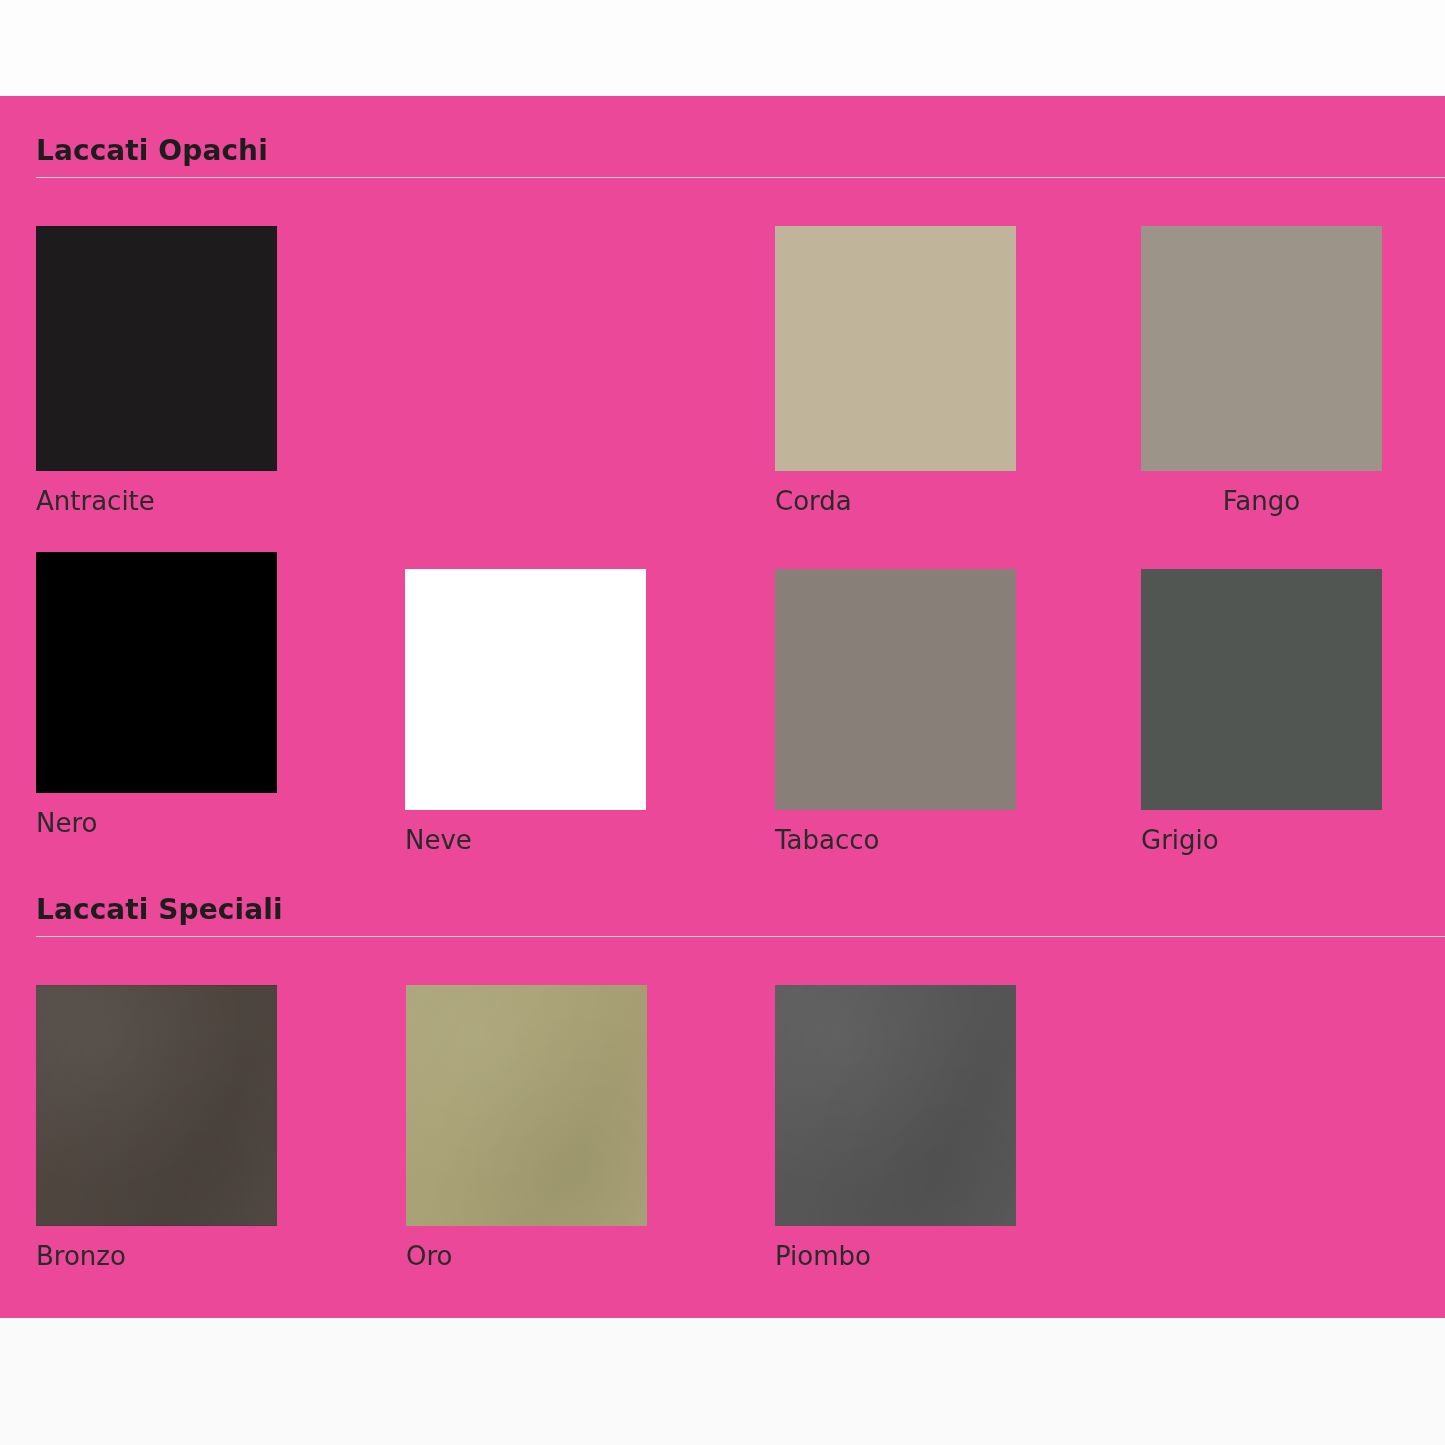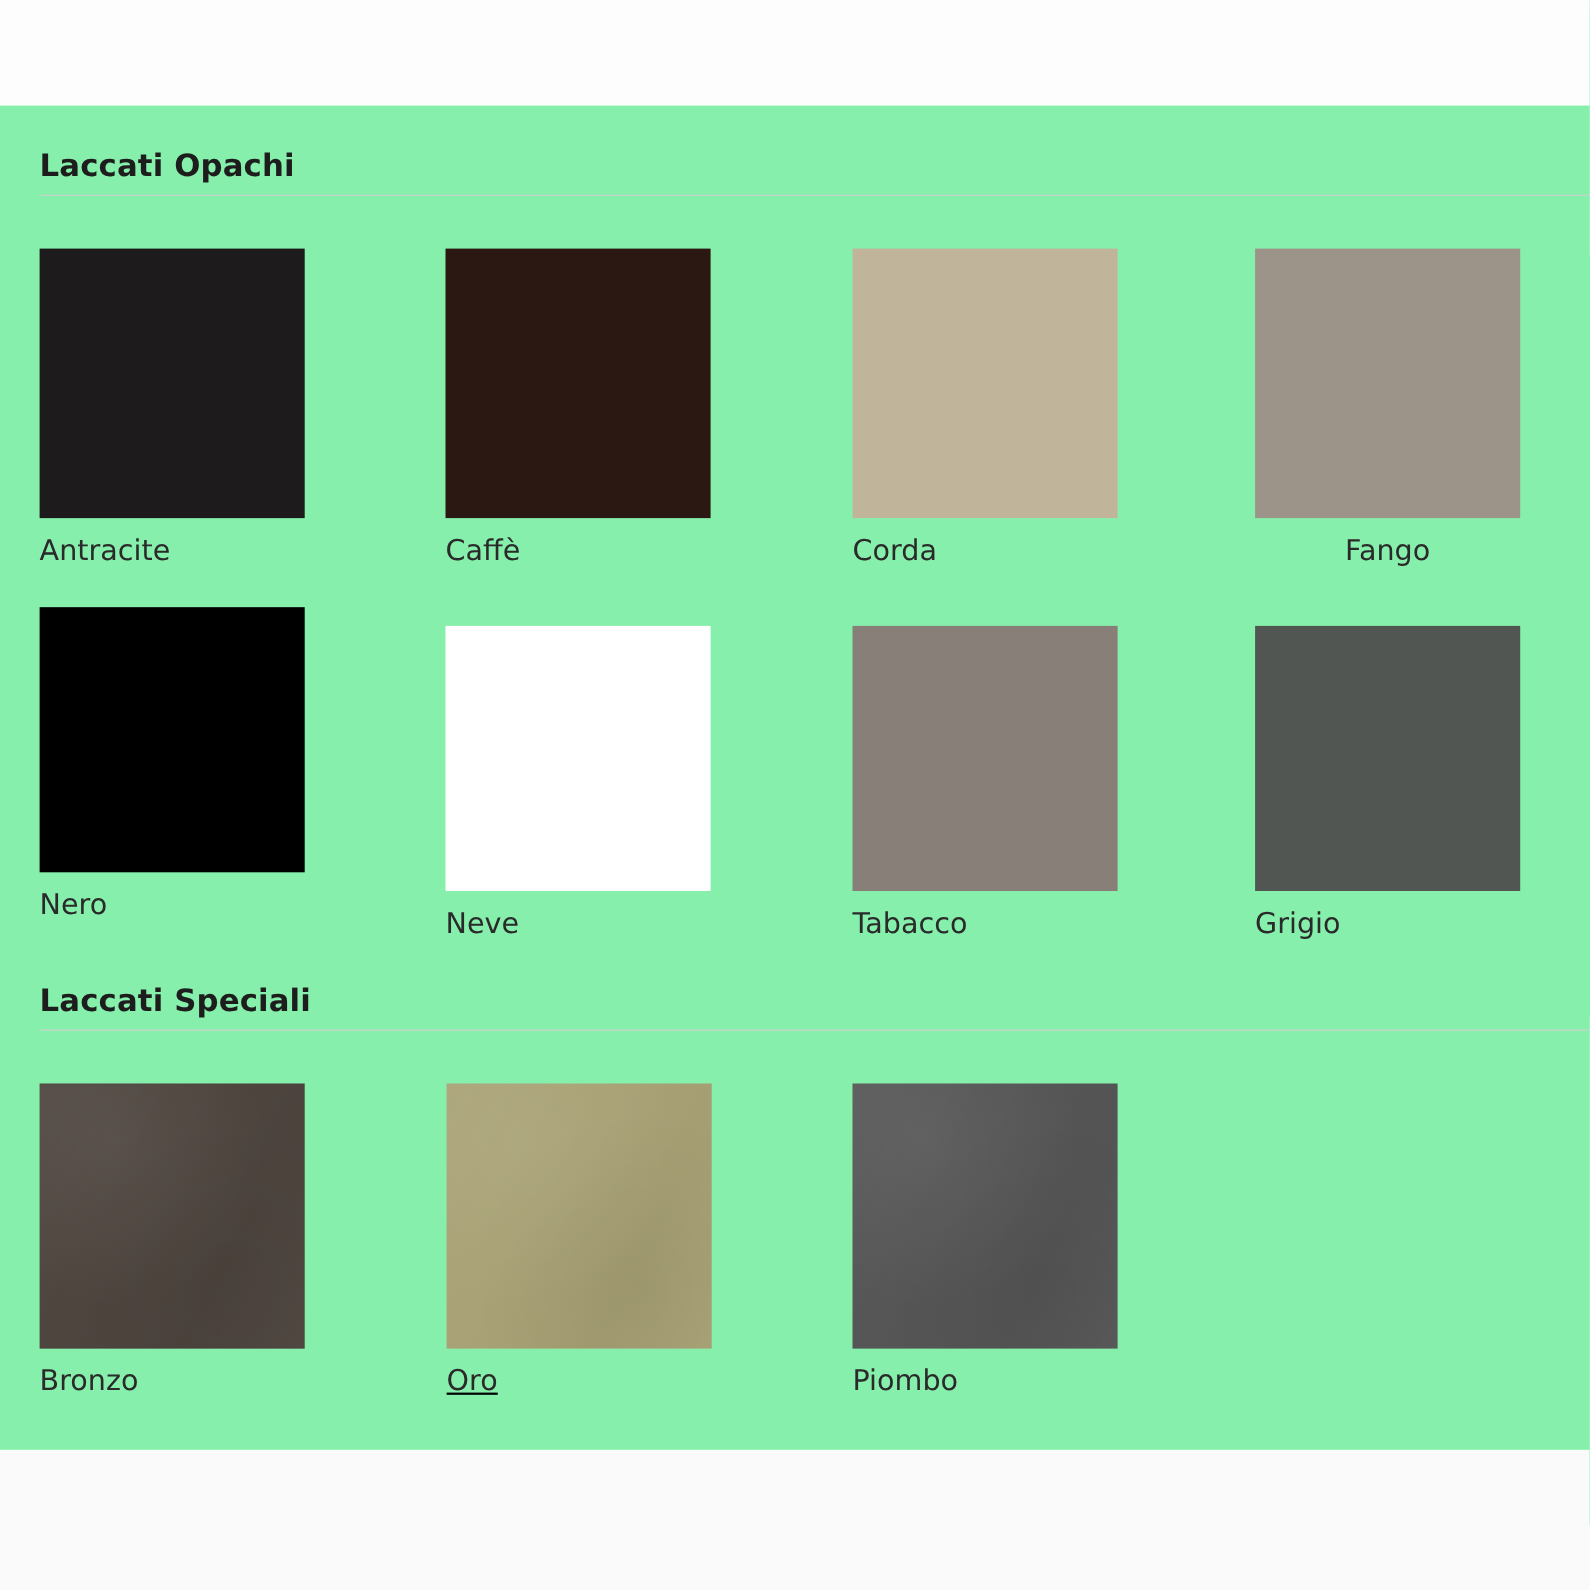--- a/index.html
+++ b/index.html
@@ -10,21 +10,21 @@
     width: 1445px;
     height: 1445px;
     background: #f5f5f5;
     font-family: "DejaVu Sans", "Liberation Sans", sans-serif;
     overflow: hidden;
   }
   #page {
     position: relative;
     width: 1445px;
     height: 1445px;
-    background: #86efac;
+    background: #ec4899;
     border-radius: 14px;
   }
   .top-band {
     position: absolute;
     left: 0; top: 0;
     width: 1445px; height: 96px;
     background: #fdfdfd;
   }
   .bottom-band {
     position: absolute;
@@ -102,24 +102,20 @@
       <div class="section-title">Laccati Speciali</div>
     </div>
     <div class="section-rule"></div>
   </div>
 
   <div id="swatch-layer" style="position:absolute; left:0; top:0; width:1445px; height:1445px;">
       <div class="swatch-cell" style="left: 36px; top: 226px; width: 241px;">
         <div class="swatch-chip hairline-top" title="Antracite" style="width: 241px; height: 245px; background: rgb(29, 27, 28);"></div>
         <div class="swatch-label">Antracite</div>
       </div>
-      <div class="swatch-cell" style="left: 405px; top: 226px; width: 241px;">
-        <div class="swatch-chip" title="Caffè" style="width: 241px; height: 245px; background: rgb(43, 24, 18);"></div>
-        <div class="swatch-label">Caffè</div>
-      </div>
       <div class="swatch-cell" style="left: 775px; top: 226px; width: 241px;">
         <div class="swatch-chip" title="Corda" style="width: 241px; height: 245px; background: rgb(192, 181, 154);"></div>
         <div class="swatch-label">Corda</div>
       </div>
       <div class="swatch-cell" style="left: 1141px; top: 226px; width: 241px; text-align: center;">
         <div class="swatch-chip" title="Fango" style="width: 241px; height: 245px; background: rgb(156, 148, 136);"></div>
         <div class="swatch-label">Fango</div>
       </div>
       <div class="swatch-cell" style="left: 36px; top: 552px; width: 232px;">
         <div class="swatch-chip hairline-top" title="Nero" style="width: 241px; height: 241px; background: rgb(0, 0, 0);"></div>
@@ -136,21 +132,21 @@
       <div class="swatch-cell" style="left: 1141px; top: 569px; width: 241px;">
         <div class="swatch-chip" title="Grigio" style="width: 241px; height: 241px; background: rgb(81, 86, 83);"></div>
         <div class="swatch-label">Grigio</div>
       </div>
       <div class="swatch-cell" style="left: 36px; top: 985px; width: 241px;">
         <div class="swatch-chip hairline-top" title="Bronzo" style="width: 241px; height: 241px; background: rgb(78, 69, 63);">
           <div class="tex" style="background: radial-gradient(at 28% 22%, rgba(255, 255, 255, 0.055), rgba(255, 255, 255, 0) 58%), radial-gradient(at 72% 78%, rgba(0, 0, 0, 0.05), rgba(0, 0, 0, 0) 62%), linear-gradient(118deg, rgba(255, 255, 255, 0.035) 0%, rgba(255, 255, 255, 0) 34%, rgba(0, 0, 0, 0.027) 70%, rgba(255, 255, 255, 0.024) 100%);"></div>
         </div>
         <div class="swatch-label">Bronzo</div>
       </div>
-      <div class="swatch-cell" style="left: 406px; top: 985px; width: 241px; text-decoration: underline;">
+      <div class="swatch-cell" style="left: 406px; top: 985px; width: 241px;">
         <div class="swatch-chip" title="Oro" style="width: 241px; height: 241px; background: rgb(169, 162, 118);">
           <div class="tex" style="background: radial-gradient(at 28% 22%, rgba(255, 255, 255, 0.055), rgba(255, 255, 255, 0) 58%), radial-gradient(at 72% 78%, rgba(0, 0, 0, 0.05), rgba(0, 0, 0, 0) 62%), linear-gradient(118deg, rgba(255, 255, 255, 0.035) 0%, rgba(255, 255, 255, 0) 34%, rgba(0, 0, 0, 0.027) 70%, rgba(255, 255, 255, 0.024) 100%);"></div>
         </div>
         <div class="swatch-label">Oro</div>
       </div>
       <div class="swatch-cell" style="left: 775px; top: 985px; width: 241px;">
         <div class="swatch-chip" title="Piombo" style="width: 241px; height: 241px; background: rgb(86, 86, 86);">
           <div class="tex" style="background: radial-gradient(at 28% 22%, rgba(255, 255, 255, 0.055), rgba(255, 255, 255, 0) 58%), radial-gradient(at 72% 78%, rgba(0, 0, 0, 0.05), rgba(0, 0, 0, 0) 62%), linear-gradient(118deg, rgba(255, 255, 255, 0.035) 0%, rgba(255, 255, 255, 0) 34%, rgba(0, 0, 0, 0.027) 70%, rgba(255, 255, 255, 0.024) 100%);"></div>
         </div>
         <div class="swatch-label">Piombo</div>

